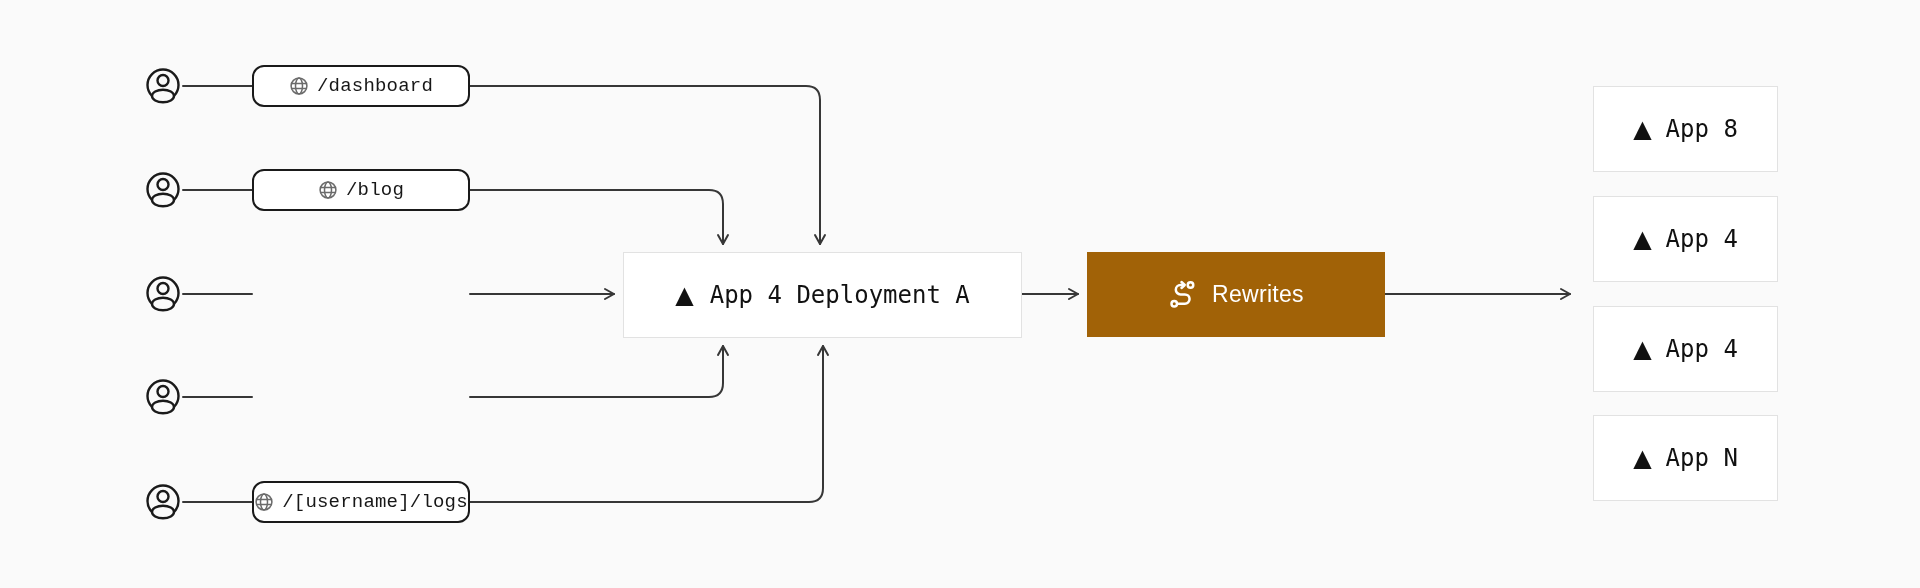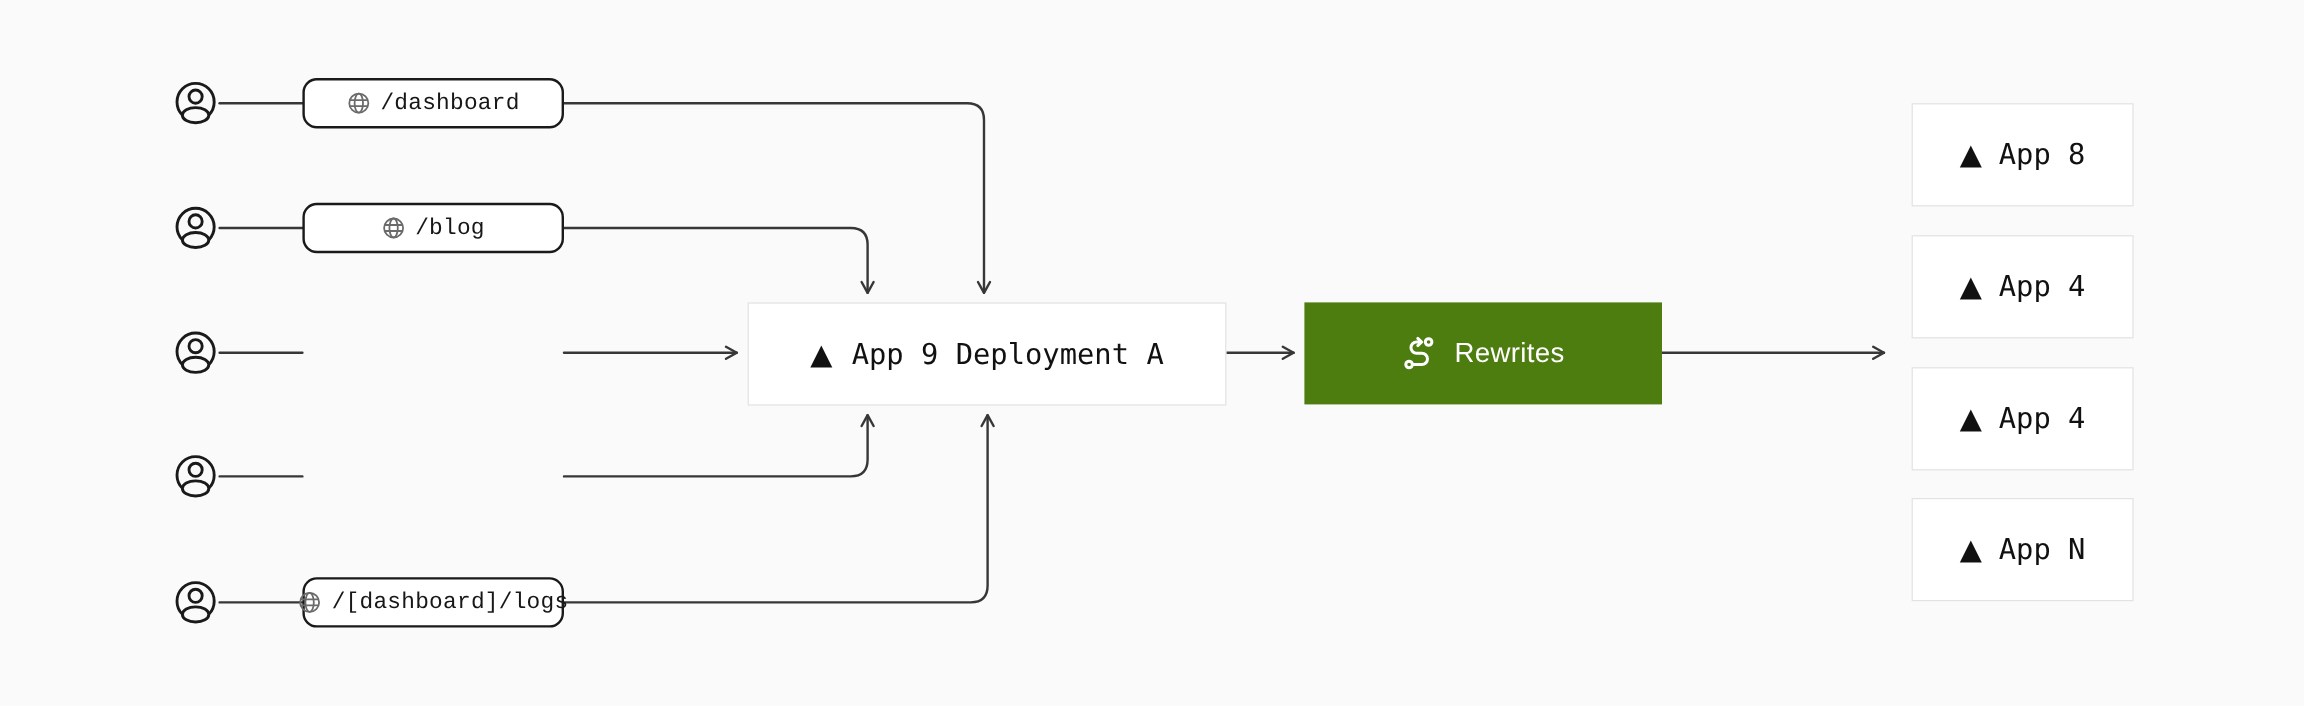--- a/index.html
+++ b/index.html
@@ -18,21 +18,21 @@
   .node{
     position:absolute;box-sizing:border-box;background:#ffffff;border:1.5px solid #e2e2e2;
     display:flex;align-items:center;justify-content:center;
     font-family:"DejaVu Sans Mono","Liberation Mono",monospace;color:#111111;
   }
   .deployment{left:623px;top:252px;width:399px;height:86px;font-size:24px;gap:16px;}
   .appbox{left:1593px;width:185px;height:86px;font-size:24px;gap:14px;}
   .tri{font-size:24px;line-height:1;color:#111111;font-family:"DejaVu Sans",sans-serif;}
   .rewrites-node{
     position:absolute;left:1087px;top:252px;width:298px;height:85px;box-sizing:border-box;
-    background:#4d7c0f;color:#ffffff;display:flex;align-items:center;justify-content:center;
+    background:#a16207;color:#ffffff;display:flex;align-items:center;justify-content:center;
     gap:14px;font-size:23px;letter-spacing:.3px;
   }
   .icon{flex:none;display:block;}
 </style>
 </head>
 <body>
 
 <div class="canvas">
 
   <svg class="connectors" viewBox="0 0 1920 588" fill="none" stroke="#373737" stroke-width="2" stroke-linecap="round" stroke-linejoin="round">
@@ -109,26 +109,26 @@
         <path d="M3 9h18M3 15h18"></path>
     </svg>
     <span class="label">/blog</span>
   </div>
   <div class="pill" style="top:481px">
     <svg class="icon" viewBox="0 0 24 24" width="20" height="20" fill="none" stroke="#6b6b6b" stroke-width="1.8">
       <circle cx="12" cy="12" r="9.5"></circle>
         <ellipse cx="12" cy="12" rx="4.2" ry="9.5"></ellipse>
         <path d="M3 9h18M3 15h18"></path>
     </svg>
-    <span class="label">/[dashboard]/logs</span>
+    <span class="label">/[username]/logs</span>
   </div>
 
   <div class="node deployment">
     <span class="tri">▲</span>
-    <span>App 9 Deployment A</span>
+    <span>App 4 Deployment A</span>
   </div>
 
   <div class="rewrites-node">
     <svg class="icon" viewBox="0 0 24 24" width="30" height="30" fill="none" stroke="#ffffff" stroke-width="2" stroke-linecap="round" stroke-linejoin="round">
       <circle cx="5" cy="19" r="2.2"></circle>
       <path d="M7.8 19 H13.5 A3.75 3.75 0 0 0 13.5 11.5 H10 A3.75 3.75 0 0 1 10 4 H12.6"></path>
       <path d="M10.8 1.6 L13.4 4 L10.8 6.4"></path>
       <circle cx="18" cy="4" r="2.2"></circle>
     </svg>
     <span>Rewrites</span>

